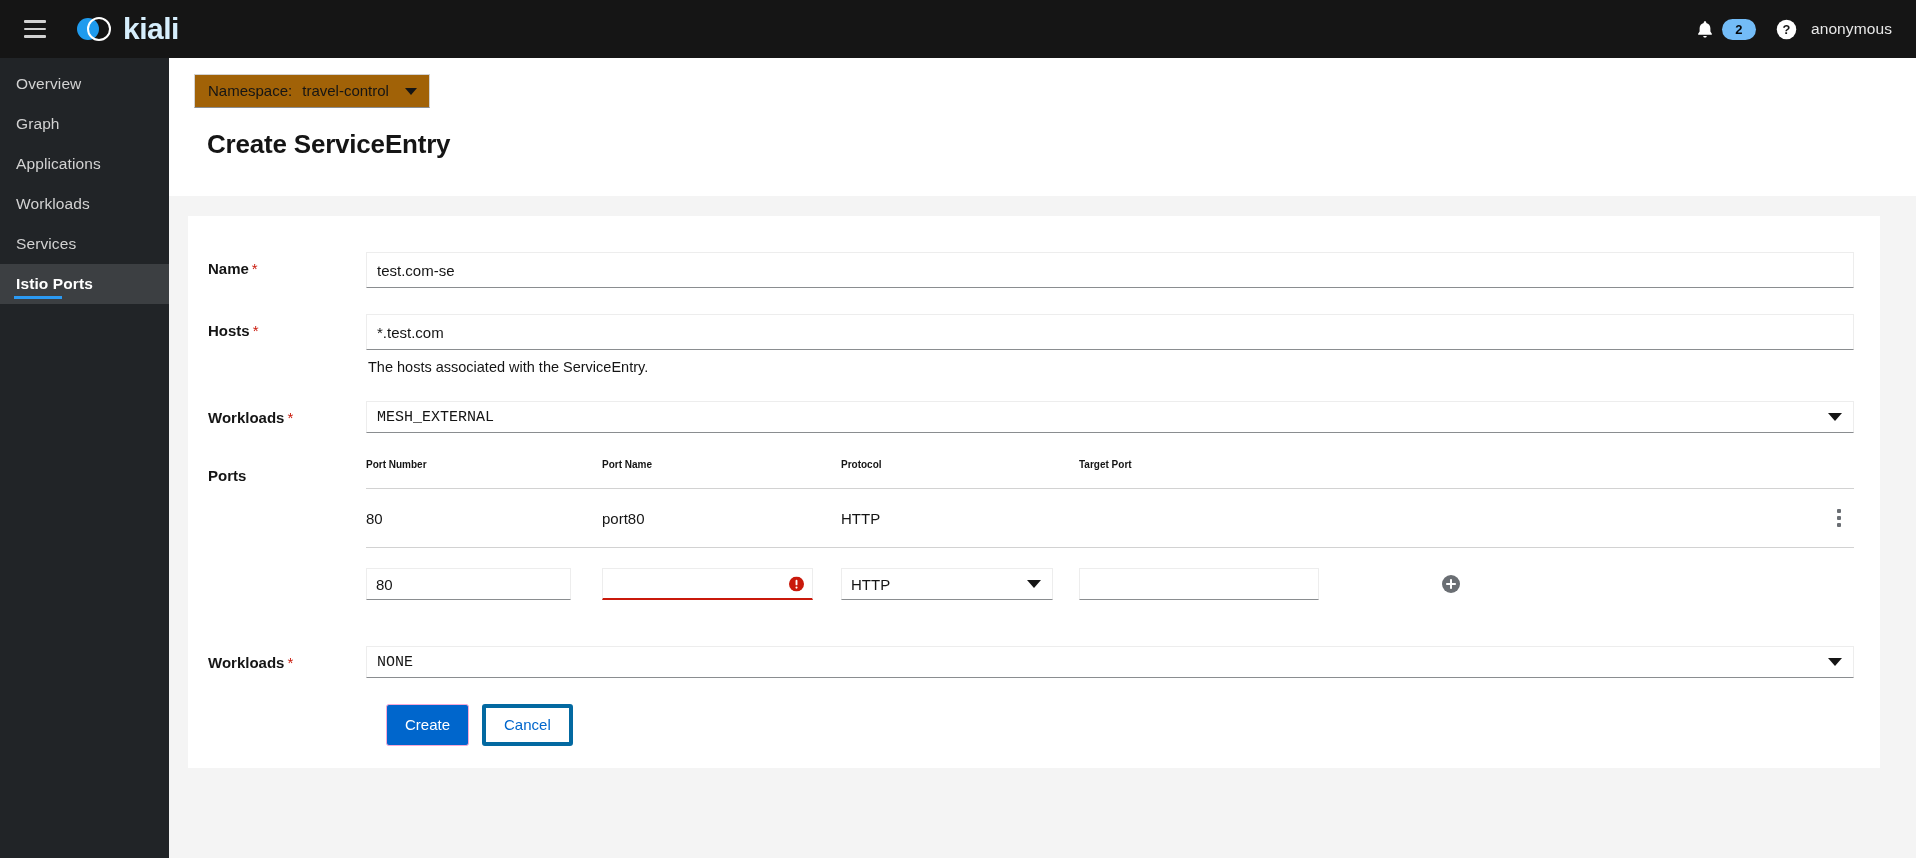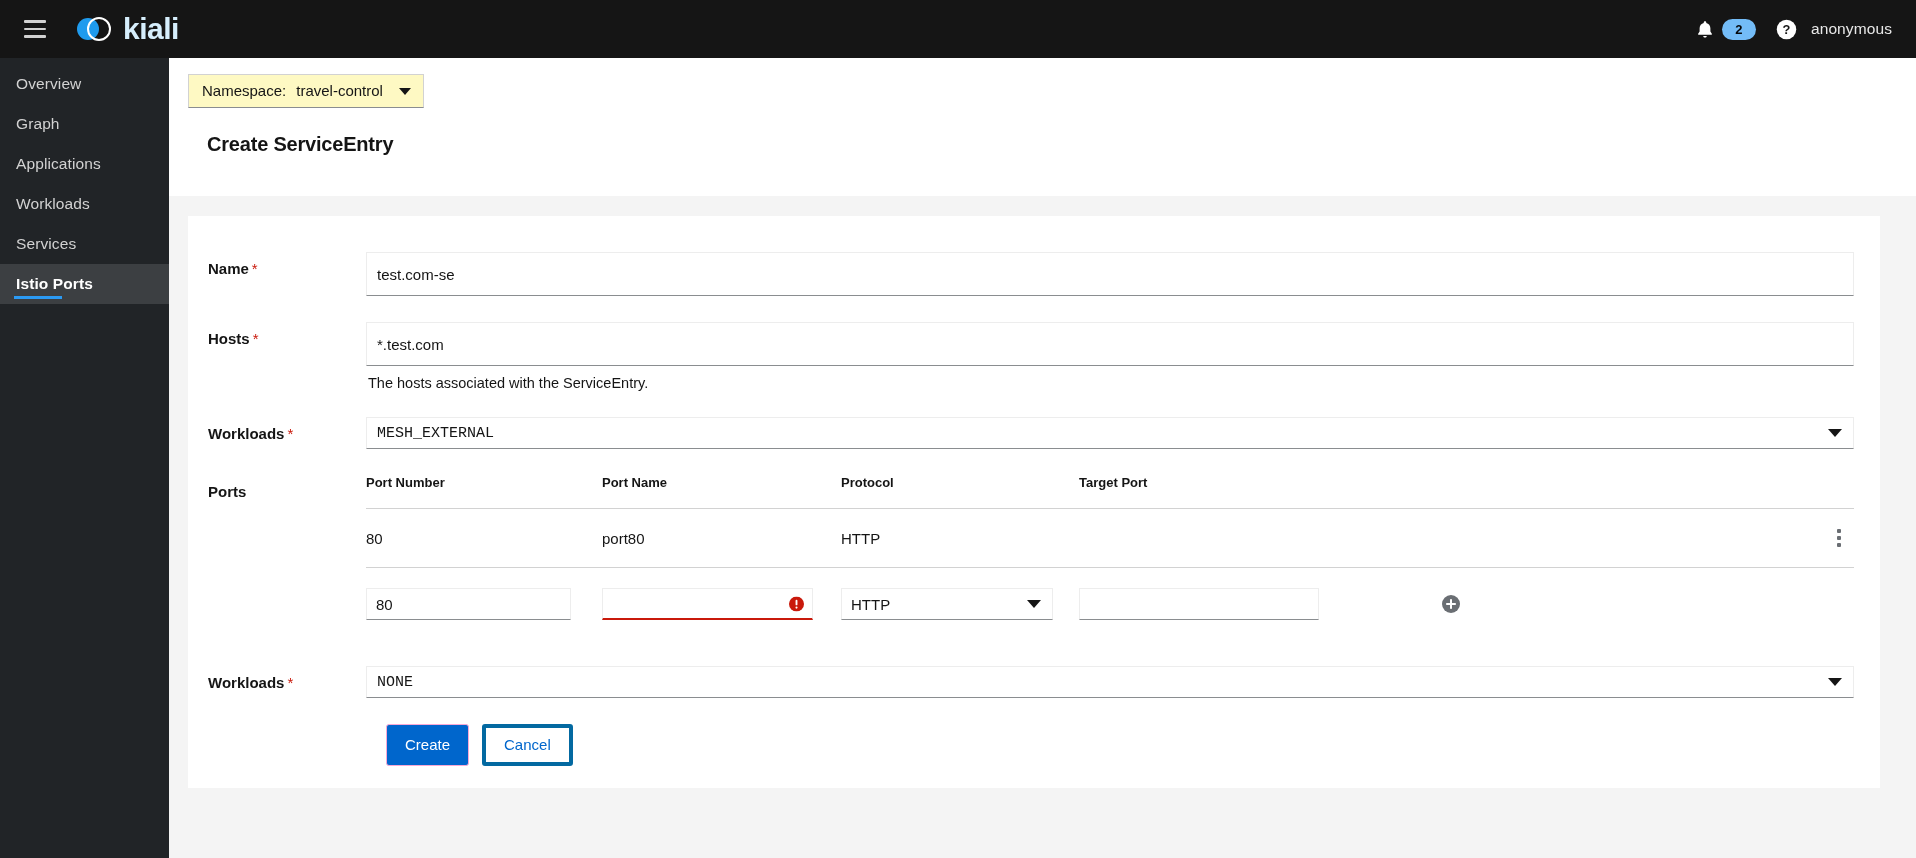--- a/index.html
+++ b/index.html
@@ -96,32 +96,33 @@
   .main {
     flex: 1 1 auto;
     background: #f4f4f4;
     overflow: hidden;
     display: flex;
     flex-direction: column;
   }
   .page-header { background: #ffffff; padding: 16px 0 14px 19px; }
   .ns-select {
     display: inline-flex; align-items: center; gap: 10px;
-    border: 1px solid #d2d2d2; background: #fef9c3;
+    border: 1px solid #d2d2d2; background: #a16207;
     border-bottom: 1px solid #8a8d90;
     padding: 6px 12px 6px 13px;
     font-size: 15px; color: #151515; cursor: pointer;
     line-height: 20px;
+    margin-left: 6px;
   }
   .ns-label { color: #151515; }
   .ns-value { color: #151515; }
   .caret { width: 0; height: 0; border-left: 6px solid transparent; border-right: 6px solid transparent; border-top: 7px solid #151515; margin-left: 6px; }
 
   .page-title {
-    font-size: 20px; font-weight: 700; letter-spacing: -0.2px;
+    font-size: 26px; font-weight: 700; letter-spacing: -0.2px;
     color: #151515; margin: 20px 0 0 19px; line-height: 32px;
   }
   .header-spacer { height: 22px; background:#fff; }
 
   .content-pad { padding: 20px 36px 0 19px; flex: 1 1 auto; }
 
   .card {
     background: #ffffff;
     min-height: 524px;
     padding: 36px 0 22px 0;
@@ -132,28 +133,28 @@
   .form-label {
     width: 178px; flex: 0 0 178px;
     padding-left: 20px; padding-top: 8px;
     font-size: 15px; font-weight: 700; color: #151515;
   }
   .req { color: #c9190b; font-weight: 400; margin-left: 3px; }
   .form-field { flex: 1 1 auto; padding-right: 26px; }
 
   .pf-input {
     width: 100%;
-    height: 44px;
+    height: 24px;
     border: 1px solid #ededed;
     border-bottom: 1px solid #8a8d90;
     background: #fff;
     font-family: "Liberation Sans", sans-serif;
     font-size: 15px;
     color: #151515;
-    padding: 0 10px;
+    padding: 17px 10px;
     outline: none;
   }
   .helper-text { font-size: 14.5px; color: #151515; margin-top: 9px; padding-left: 2px; }
 
   .select-wrap { position: relative; width: 100%; }
   .pf-select {
     width: 100%; height: 32px;
     border: 1px solid #ededed;
     border-bottom: 1px solid #8a8d90;
     background: #fff;
@@ -170,21 +171,21 @@
     border-top: 8px solid #151515;
     pointer-events: none;
   }
 
   
   .ports-row { display: flex; align-items: flex-start; margin-bottom: 10px; }
   .ports-area { flex: 1 1 auto; padding-right: 26px; }
   .ports-table { width: 100%; border-collapse: collapse; table-layout: fixed; }
   .ports-table th {
     text-align: left;
-    font-size: 13px;
+    font-size: 10px;
     font-weight: 700;
     color: #151515;
     padding: 0 0 18px 0;
     margin-left: 36px;
   }
   .ports-table td {
     font-size: 15px; color: #151515;
     padding: 14px 0;
     vertical-align: middle;
     border-top: 1px solid #d2d2d2;

